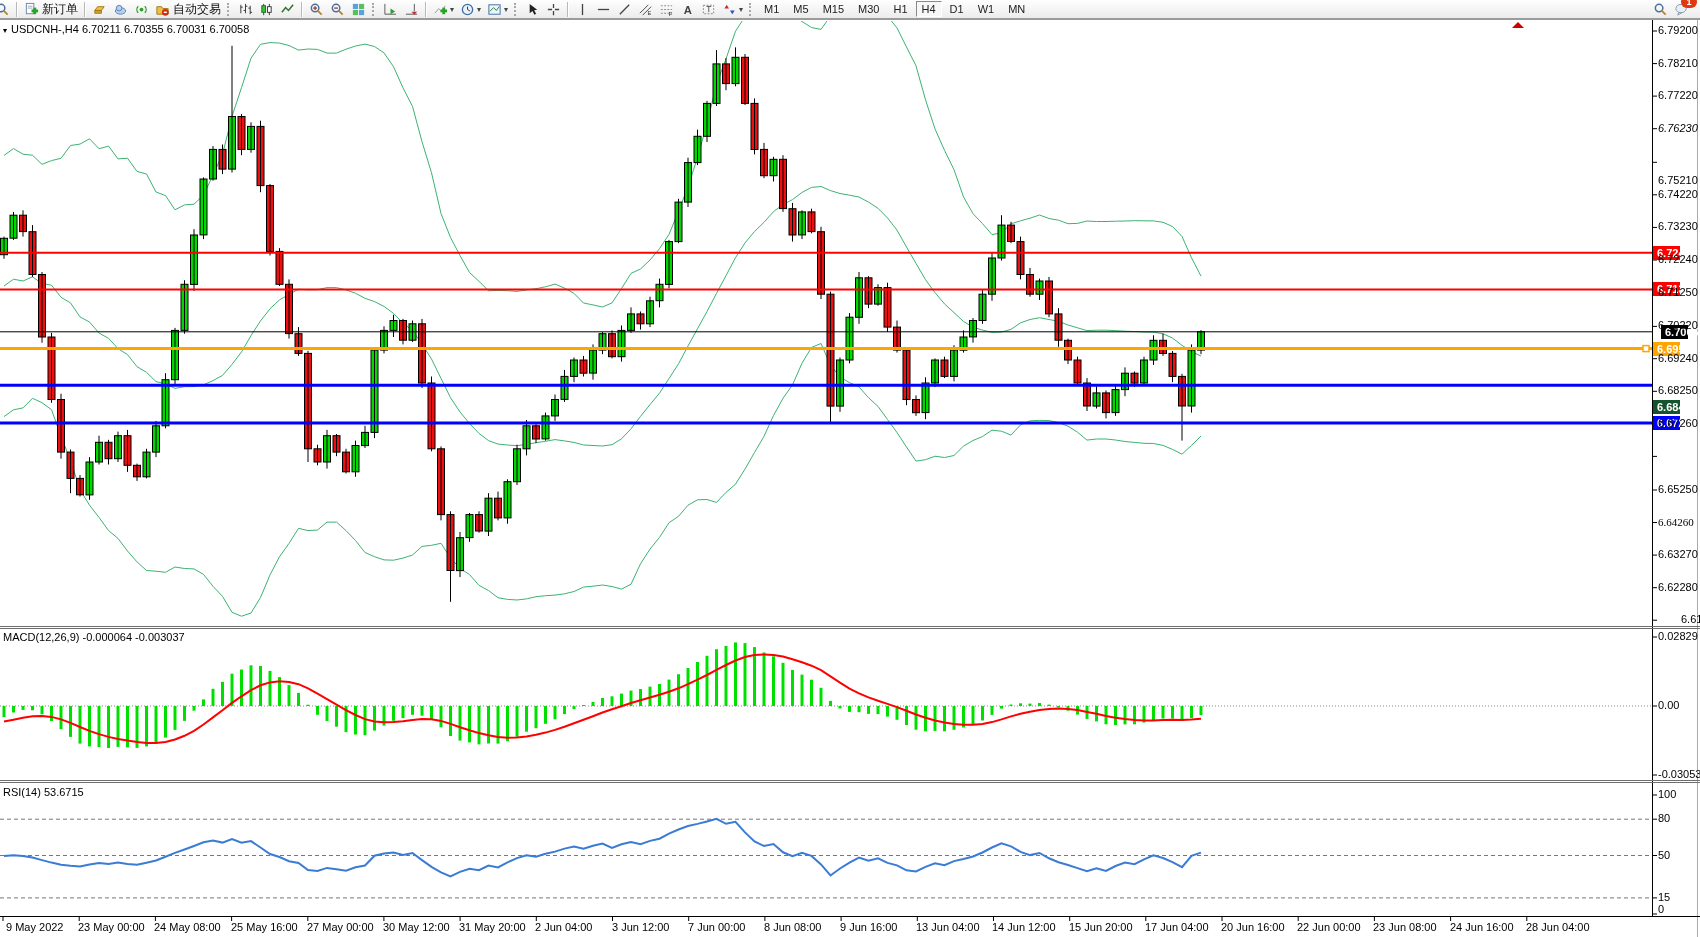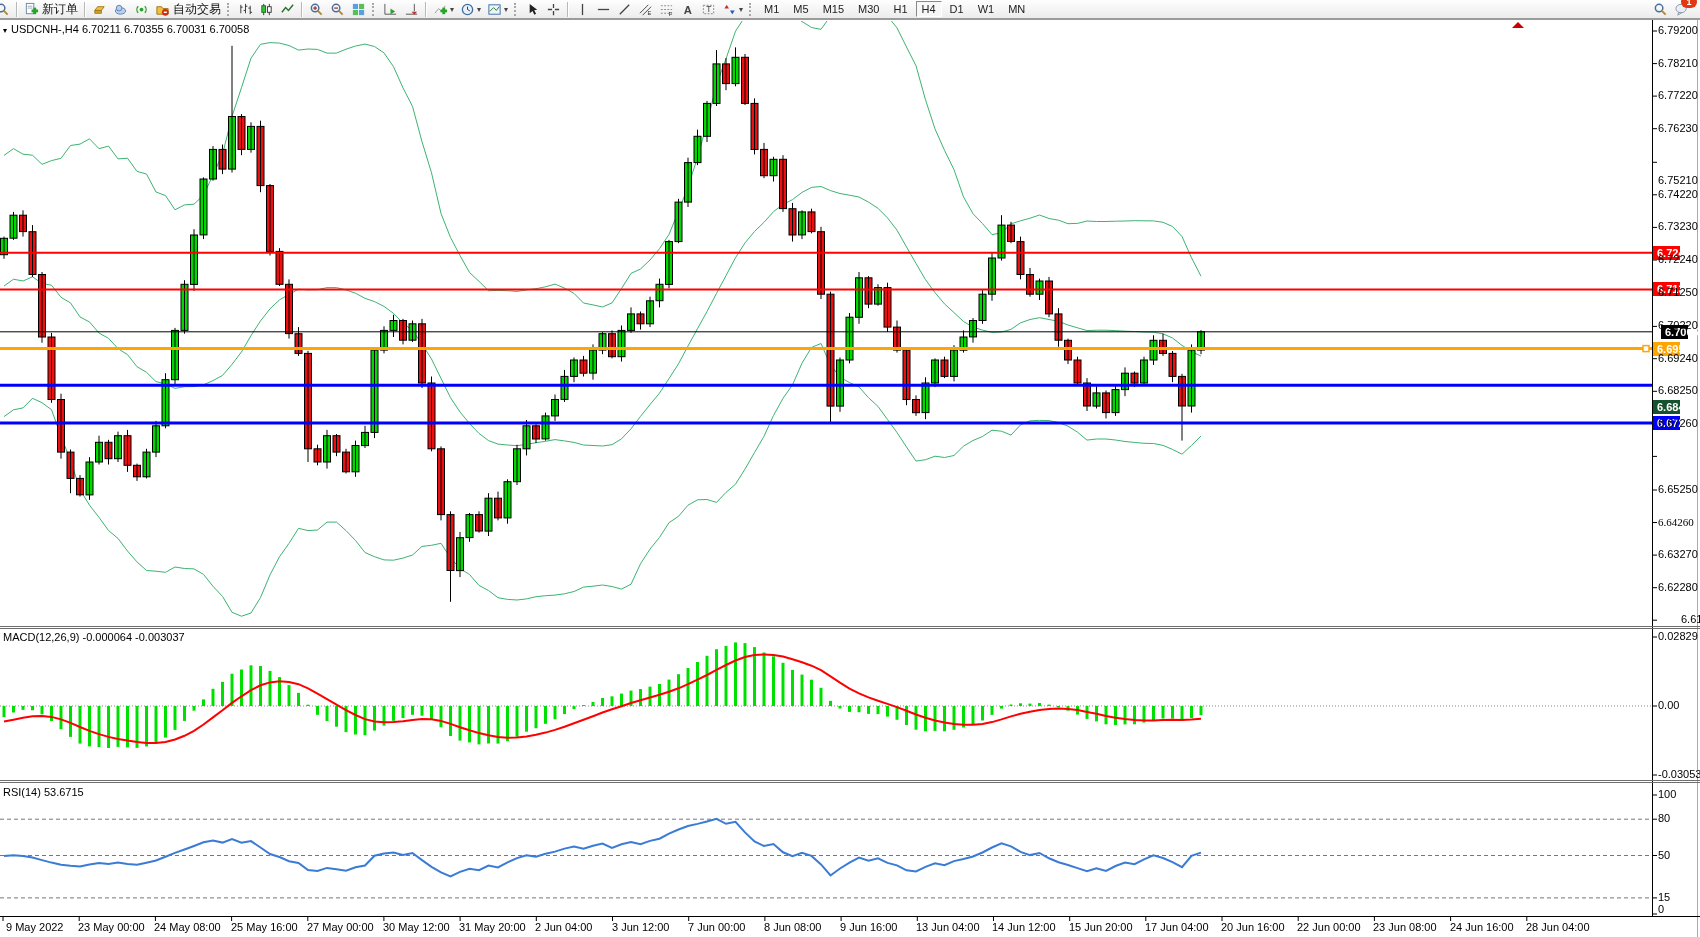--- a/index.html
+++ b/index.html
@@ -721,21 +721,21 @@
   <div id="labels">
       <span class="pbadge" style="left: 1653px; top: 246px; background: rgb(255, 0, 0);">6.72458</span>
       <span class="pbadge" style="left: 1653px; top: 282px; background: rgb(255, 0, 0);">6.71347</span>
       <span class="pbadge" style="left: 1653px; top: 325px; background: rgb(0, 0, 0); margin-left: 8px;">6.70058</span>
       <span class="pbadge" style="left: 1653px; top: 342px; background: rgb(255, 165, 0);">6.69547</span>
       <span class="pbadge" style="left: 1653px; top: 400px; background: #14532d;">6.68431</span>
       <span class="pbadge" style="left: 1653px; top: 416px; background: rgb(0, 0, 255);">6.67285</span>
       <span class="axlab" style="left: 1658px; top: 24px;">6.79200</span>
       <span class="axlab" style="left: 1658px; top: 57px;">6.78210</span>
       <span class="axlab" style="left: 1658px; top: 89px;">6.77220</span>
-      <span class="axlab" style="left: 1658px; top: 122px;">6.76230</span>
+      <span class="axlab" style="left: 1658px; top: 122px; font-style: italic;">6.76230</span>
       <span class="axlab" style="left: 1658px; top: 155px; margin-top: 19px;">6.75210</span>
       <span class="axlab" style="left: 1658px; top: 188px;">6.74220</span>
       <span class="axlab" style="left: 1658px; top: 220px;">6.73230</span>
       <span class="axlab" style="left: 1658px; top: 253px;">6.72240</span>
       <span class="axlab" style="left: 1658px; top: 286px;">6.71250</span>
       <span class="axlab" style="left: 1658px; top: 319px;">6.70220</span>
       <span class="axlab" style="left: 1658px; top: 352px;">6.69240</span>
       <span class="axlab" style="left: 1658px; top: 384px;">6.68250</span>
       <span class="axlab" style="left: 1658px; top: 417px;">6.67260</span>
       <span class="axlab" style="left: 1675px; top: 449px; padding-left: 32px;">6.66270</span>

